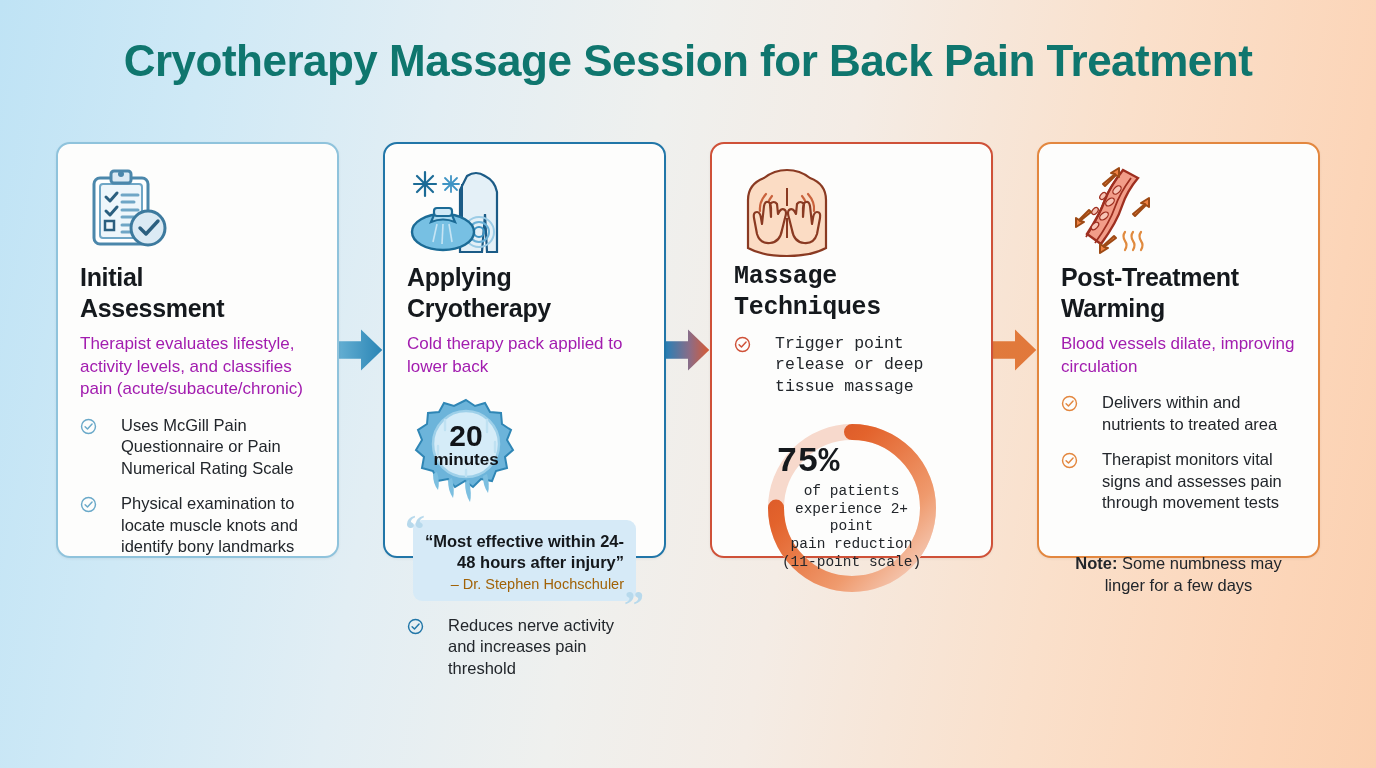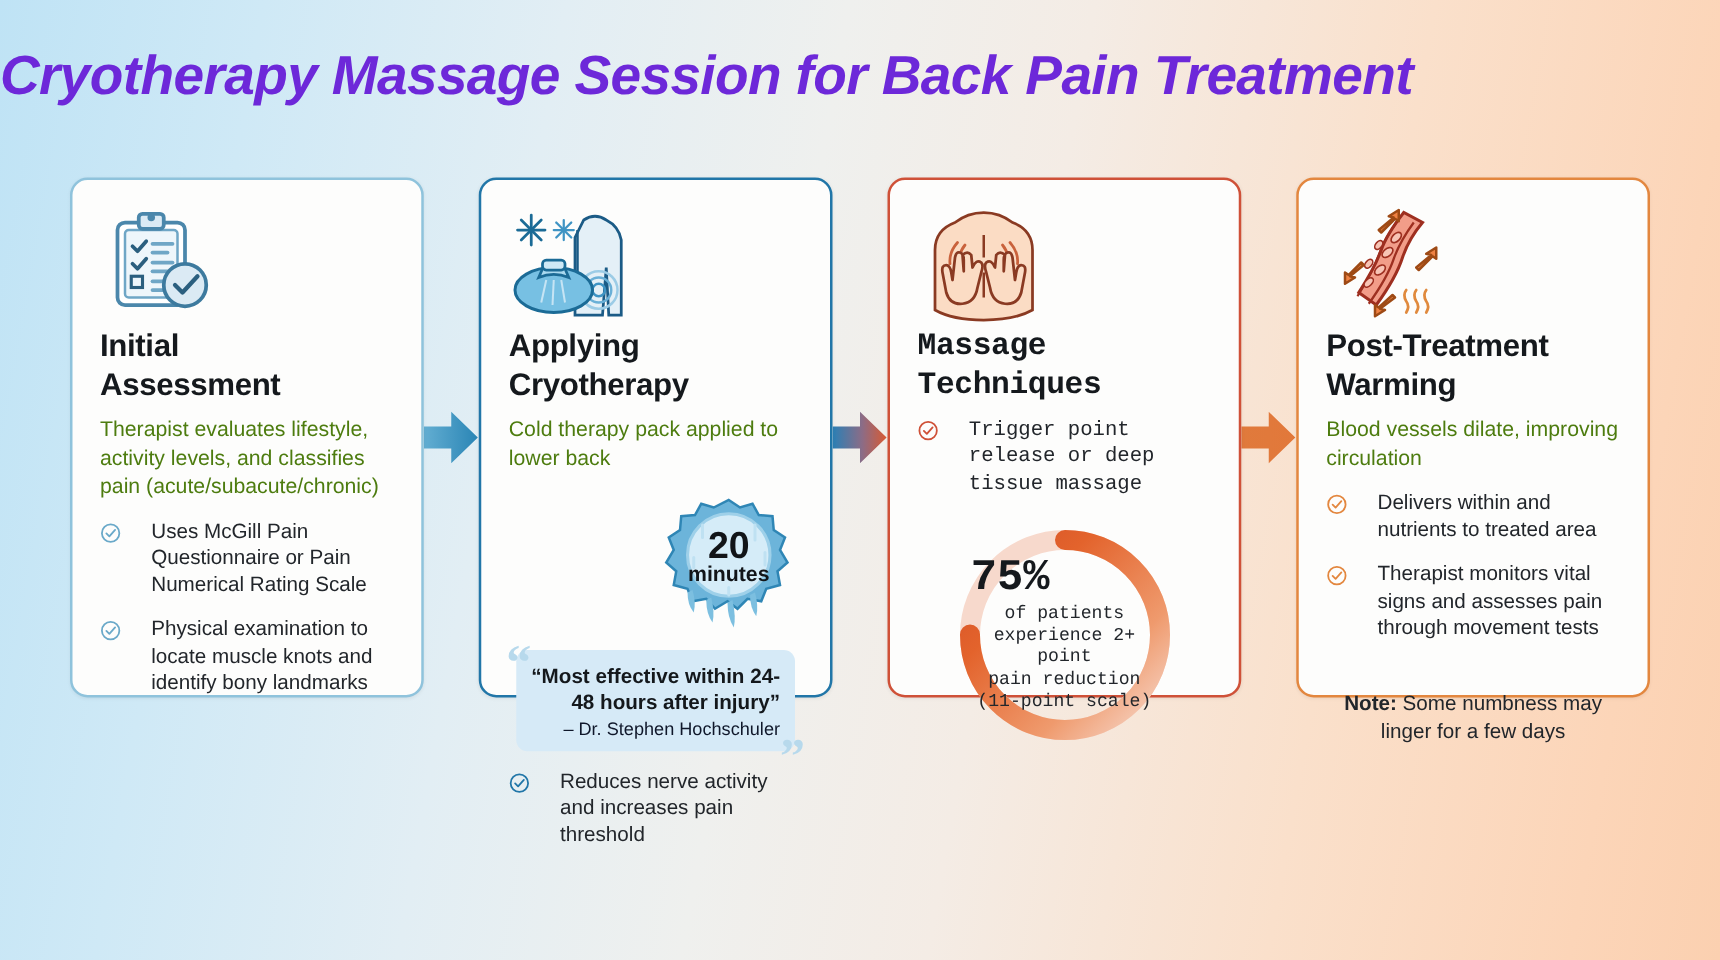--- a/index.html
+++ b/index.html
@@ -18,27 +18,26 @@
         #fae0cb 76%,
         #fcd5b8 92%,
         #fbd0b0 100%);
     position: relative;
   }
 
   
   .title {
     position: absolute;
     top: 36px; left: 0; right: 0;
-    text-align: left;
+    text-align: center;
     font-size: 44px;
     font-weight: 700;
     letter-spacing: -0.5px;
-    color: #6d28d9;
+    color: #0f766e;
     white-space: nowrap;
-    font-style: italic;
   }
 
   
   .cards {
     position: absolute;
     top: 142px; left: 56px;
     width: 1266px; height: 416px;
     display: flex;
     align-items: stretch;
   }
@@ -82,21 +81,21 @@
     font-size: 25px;
     font-weight: 700;
     line-height: 1.22;
     color: #15191d;
     margin: 0 0 10px 0;
     letter-spacing: -0.3px;
   }
   .card-desc {
     font-size: 17px;
     line-height: 1.33;
-    color: #4d7c0f;
+    color: #a21caf;
     margin: 0 0 14px 0;
   }
   .bullets {
     list-style: none;
     margin: 0; padding: 0;
   }
   .bullet {
     display: flex;
     align-items: flex-start;
     gap: 24px;
@@ -108,21 +107,21 @@
     color: #22262b;
   }
   .check {
     flex: 0 0 auto;
     margin-top: 3px;
   }
 
   
   .badge-wrap {
     display: flex;
-    justify-content: flex-end;
+    justify-content: flex-start;
     margin: 2px 0 6px 0;
   }
 
   
   .quote-block {
     position: relative;
     margin: 4px 0 14px 0;
     padding: 0 6px;
   }
   .quote-box {
@@ -132,21 +131,21 @@
     text-align: right;
   }
   .quote-text {
     font-size: 16.5px;
     font-weight: 600;
     line-height: 1.26;
     color: #14181c;
   }
   .quote-attr {
     font-size: 14.5px;
-    color: #0f172a;
+    color: #a16207;
     margin-top: 3px;
   }
   .qmark {
     position: absolute;
     font-size: 40px;
     line-height: 1;
     color: #b7d9ec;
     font-family: "Liberation Serif", serif;
     font-weight: 700;
   }

